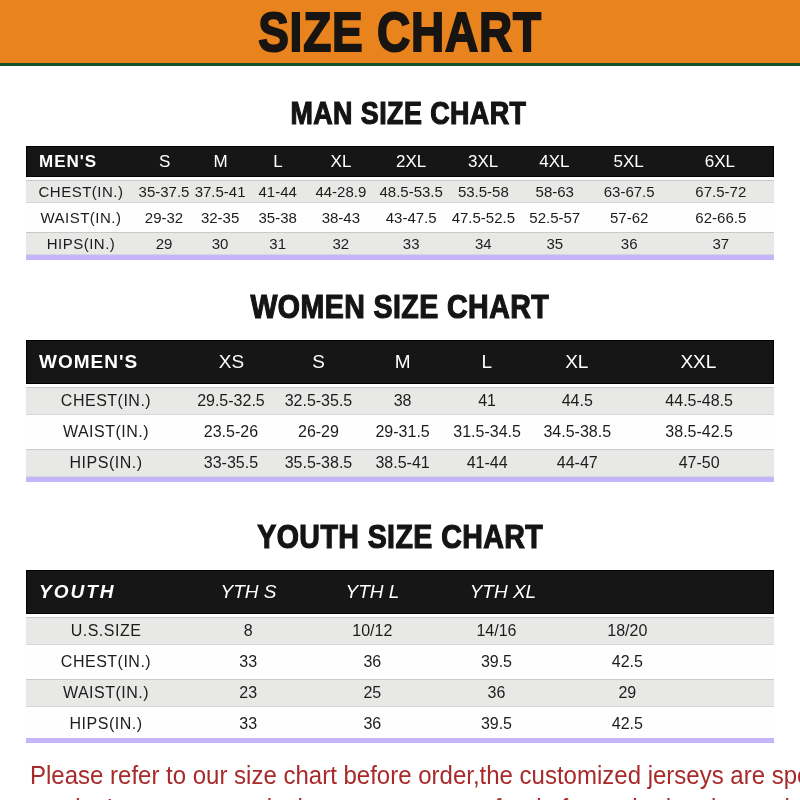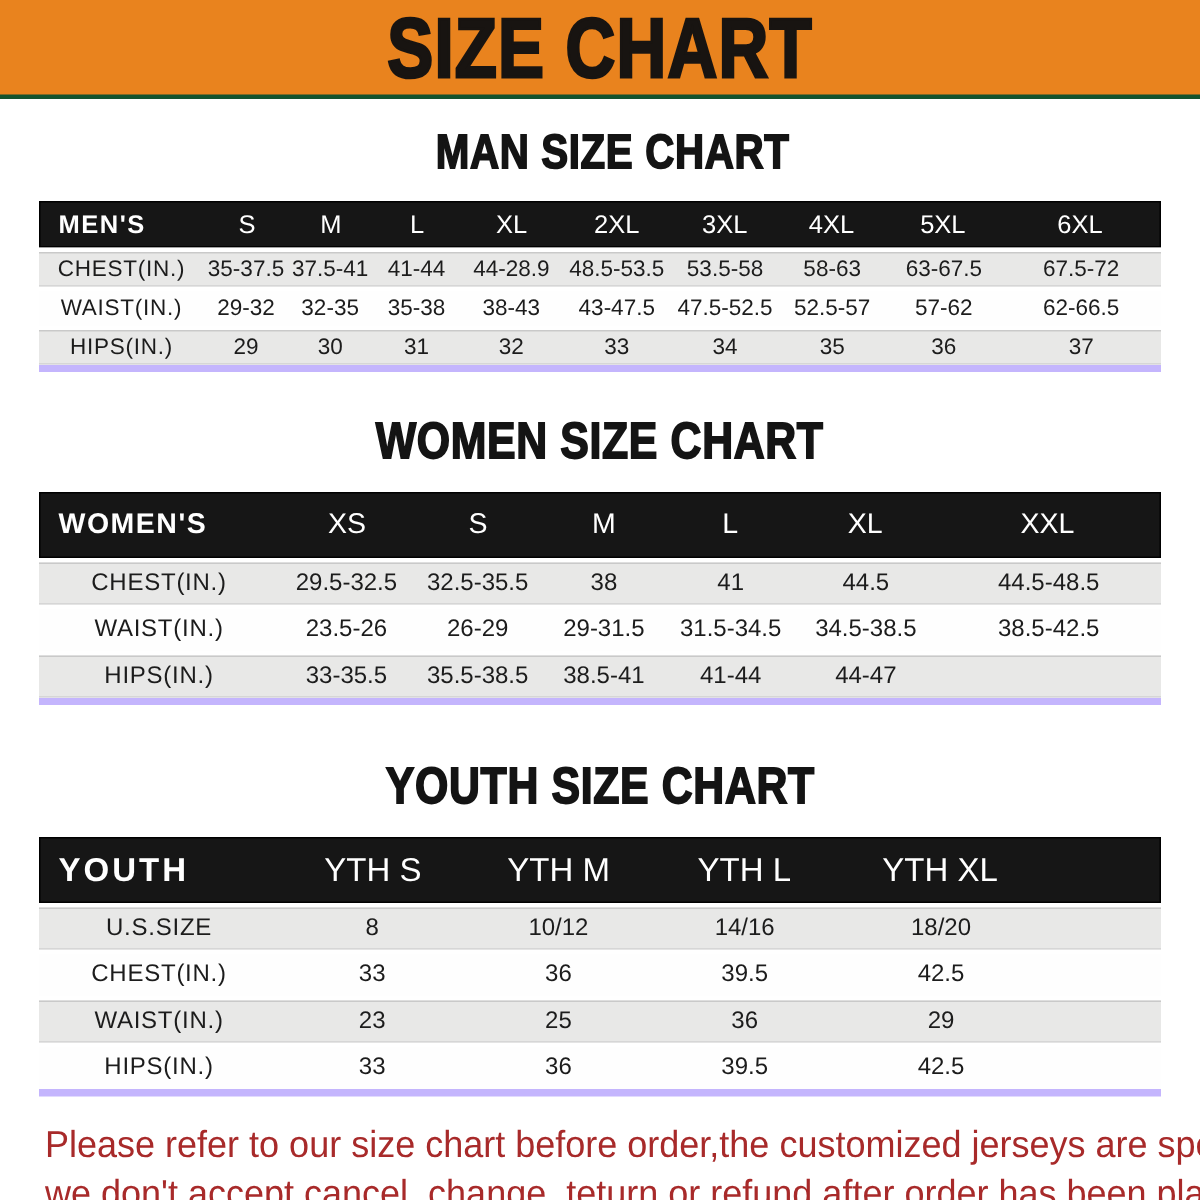--- a/index.html
+++ b/index.html
@@ -25,21 +25,21 @@
     transform:scaleX(0.82);letter-spacing:1px;white-space:nowrap;
     -webkit-text-stroke:2px #181411;
   }
   
   .section-title-wrap{text-align:center;}
   .section-title{
     display:inline-block;font-weight:bold;color:#141414;
     transform:scaleX(0.84);white-space:nowrap;
     -webkit-text-stroke:1.2px #141414;letter-spacing:0.5px;
   }
-  .sec-men .section-title-wrap{margin-top:16px;padding-left:16px;}
+  .sec-men .section-title-wrap{margin-top:28px;padding-left:16px;}
   .sec-men .section-title{font-size:32px;line-height:38px;}
   .sec-women .section-title-wrap{margin-top:26px;}
   .sec-women .section-title{font-size:34px;line-height:40px;}
   .sec-youth .section-title-wrap{margin-top:34px;}
   .sec-youth .section-title{font-size:34px;line-height:40px;}
   
   .size-table{width:748px;margin:14px auto 0 auto;}
   .bar{
     display:flex;align-items:center;background:var(--bar);color:#fff;
     border:1px solid #000;
@@ -58,21 +58,21 @@
   .sec-men .bar{height:31px;}
   .sec-men .bar .corner{font-size:22px;}
   .sec-men .bar .cell{font-size:17px;}
   .sec-men .row{height:23px;font-size:15px;}
   .sec-women .bar{height:44px;}
   .sec-women .bar .corner{font-size:23px;}
   .sec-women .bar .cell{font-size:19px;}
   .sec-women .row{height:28px;font-size:16px;}
   .sec-youth .bar{height:44px;}
   .sec-youth .bar .corner{font-size:23px;letter-spacing:2px;}
-  .sec-youth .bar .cell{font-size:22px;}
+  .sec-youth .bar .cell{font-size:19px;font-style:italic;}
   .sec-youth .row{height:28px;font-size:16px;}
   
   .disclaimer{margin:16px 0 0 30px;color:var(--red);}
   .disclaimer-line{
     display:block;font-size:25px;line-height:33px;white-space:nowrap;
     transform:scaleX(0.96);transform-origin:left center;
   }
 </style>
 </head>
 <body>
@@ -168,31 +168,31 @@
             <span class="cell" style="width: 12.6%;">34.5-38.5</span>
             <span class="cell" style="width: 20%;">38.5-42.5</span>
           </div>
           <div class="row gray">
             <span class="cell rowlabel" style="width: 21.4%;">HIPS(IN.)</span>
             <span class="cell" style="width: 12%;">33-35.5</span>
             <span class="cell" style="width: 11.4%;">35.5-38.5</span>
             <span class="cell" style="width: 11.1%;">38.5-41</span>
             <span class="cell" style="width: 11.5%;">41-44</span>
             <span class="cell" style="width: 12.6%;">44-47</span>
+            <span class="cell" style="width: 20%;">47-50</span>
           </div>
         </div>
       </div>
     </section>
     <section class="sec-youth">
       <div class="section-title-wrap"><span class="section-title">YOUTH SIZE CHART</span></div>
       <div class="size-table">
         <div class="bar">
           <span class="cell corner" style="width: 21.4%;">YOUTH</span>
           <span class="cell" style="width: 16.6%; text-align: center;">YTH S</span>
-          <span class="cell" style="width: 16.6%;">YTH M</span>
           <span class="cell" style="width: 16.6%;">YTH L</span>
           <span class="cell" style="width: 18.4%;">YTH XL</span>
           <span class="cell" style="width: 10.4%;"></span>
         </div>
         <div class="tbody">
           <div class="row gray">
             <span class="cell rowlabel" style="width: 21.4%;">U.S.SIZE</span>
             <span class="cell" style="width: 16.6%;">8</span>
             <span class="cell" style="width: 16.6%;">10/12</span>
             <span class="cell" style="width: 16.6%;">14/16</span>

